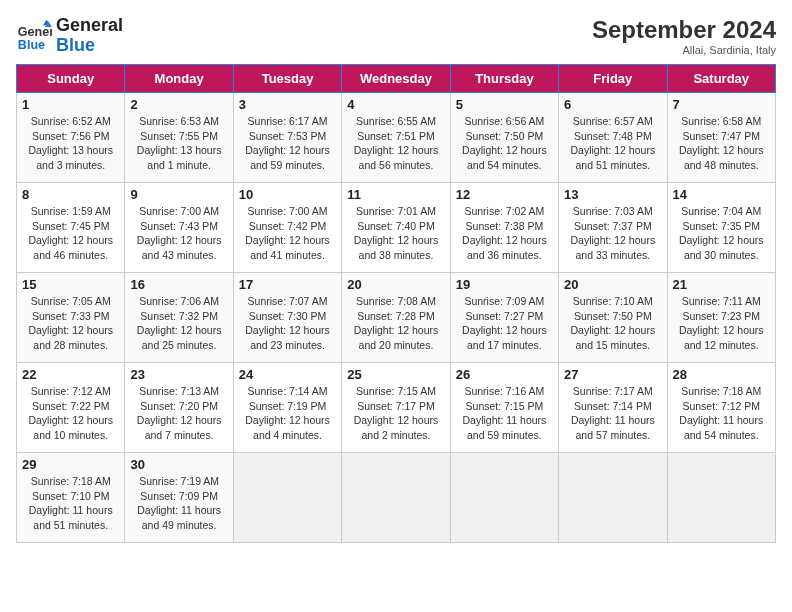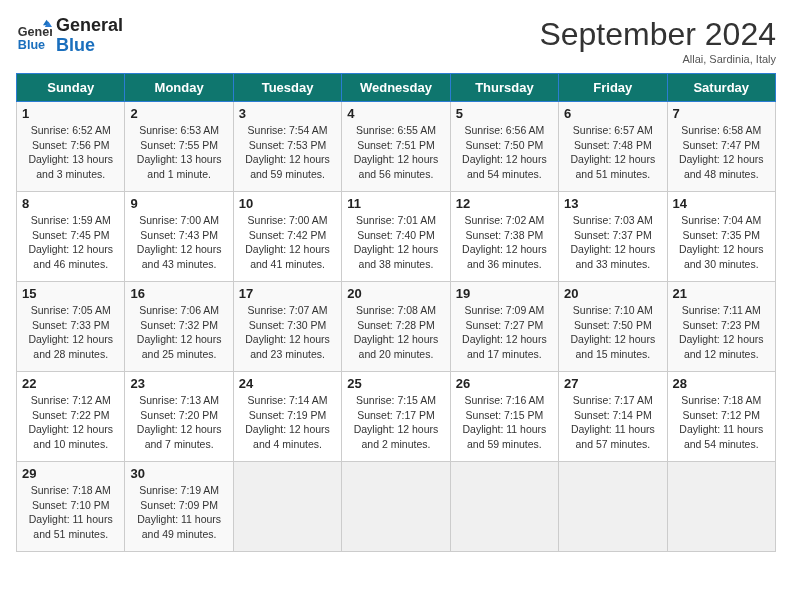--- a/index.html
+++ b/index.html
@@ -22,35 +22,35 @@
       gap: 4px;
     }
     .logo-icon {
       width: 36px;
       height: 36px;
     }
     .title-block {
       text-align: right;
     }
     .month-title {
-      font-size: 32px;
-      font-weight: normal;
+      font-size: 24px;
+      font-weight: bold;
       color: #333;
     }
     .subtitle {
       font-size: 11px;
       color: #555;
     }
     table {
       width: 100%;
       border-collapse: collapse;
       font-size: 11px;
     }
     thead tr th {
-      background: #0f766e;
+      background: #be185d;
       color: #fff;
       padding: 6px 4px;
       font-size: 13px;
       font-weight: bold;
       border: 1px solid #2b7cd3;
     }
     tbody tr td {
       vertical-align: top;
       border: 1px solid #ccc;
       padding: 4px 5px;
@@ -130,21 +130,21 @@
           <span class="day-num">2</span>
           <div class="day-info">
             <div>Sunrise: 6:53 AM</div>
             <div>Sunset: 7:55 PM</div>
             <div>Daylight: 13 hours and 1 minute.</div>
           </div>
         </td>
         <td>
           <span class="day-num">3</span>
           <div class="day-info">
-            <div>Sunrise: 7:54 AM</div>
+            <div>Sunrise: 6:17 AM</div>
             <div>Sunset: 7:53 PM</div>
             <div>Daylight: 12 hours and 59 minutes.</div>
           </div>
         </td>
         <td>
           <span class="day-num">4</span>
           <div class="day-info">
             <div>Sunrise: 6:55 AM</div>
             <div>Sunset: 7:51 PM</div>
             <div>Daylight: 12 hours and 56 minutes.</div>

